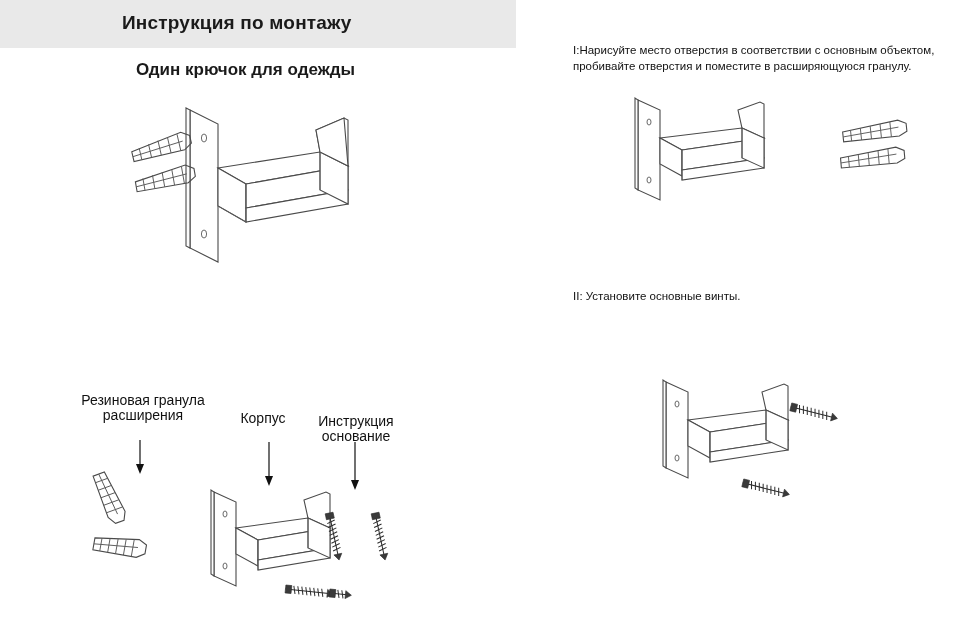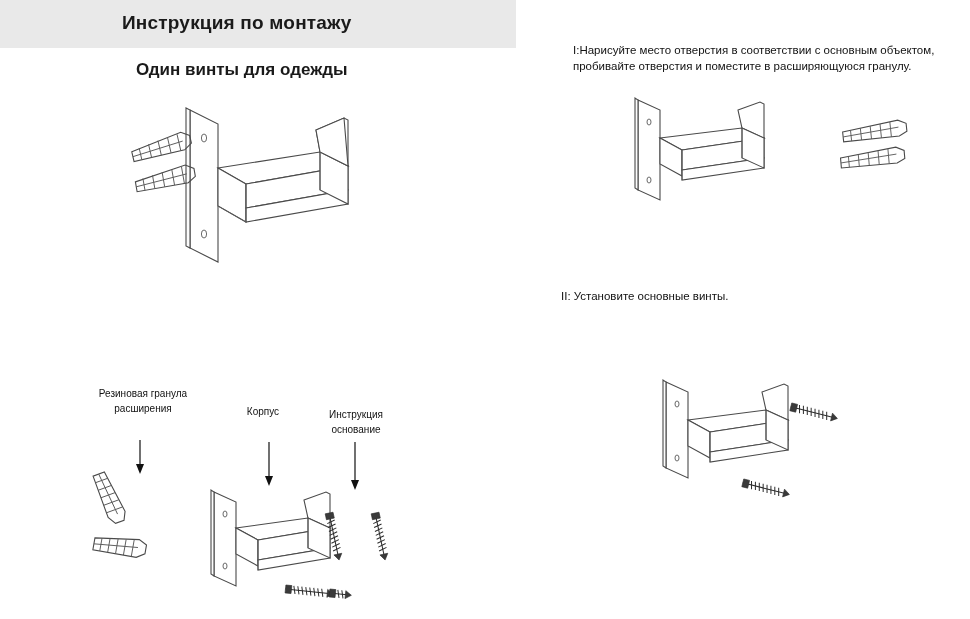--- a/index.html
+++ b/index.html
@@ -45,29 +45,30 @@
   }
   
   .step-text {
     position: absolute;
     font-size: 11.5px;
     line-height: 16px;
     color: #111;
     white-space: pre-line;
   }
   #step1-text { left: 573px; top: 42px; width: 400px; }
-  #step2-text { left: 561px; top: 288px; width: 380px; }
+  #step2-text { left: 573px; top: 288px; width: 380px; }
   
   .part-label {
     position: absolute;
-    font-size: 10px;
+    font-size: 14px;
     line-height: 15px;
     color: #111;
     text-align: center;
     white-space: pre-line;
+    margin-top: 7px;
   }
   #label-granule { left: 78px; top: 386px; width: 130px; }
   #label-body    { left: 228px; top: 404px; width: 70px; }
   #label-base    { left: 308px; top: 407px; width: 96px; }
 
   .fig { position: absolute; }
   svg { display: block; overflow: visible; }
   .ln { fill: none; stroke: #4a4a4a; stroke-width: 1.1; }
   .ln-t { fill: none; stroke: #5a5a5a; stroke-width: 0.9; }
   .face { fill: #ffffff; stroke: #4a4a4a; stroke-width: 1.1; }
@@ -78,21 +79,21 @@
   .scr-f { fill: #3a3a3a; stroke: #2b2b2b; stroke-width: .6; }
 </style>
 </head>
 <body>
 
 <div class="page">
 
   <div class="header-band"></div>
   <div class="header-title">Инструкция по монтажу</div>
 
-  <div class="subtitle">Один винты для одежды</div>
+  <div class="subtitle">Один крючок для одежды</div>
 
   <div class="fig" style="left:120px; top:110px; width:260px; height:165px;">
     <svg width="260" height="165" viewBox="0 0 260 165">
 
       <polygon class="face" points="70,0 98,14 98,152 70,138"></polygon>
       <polygon class="face-l" points="70,0 70,138 66,136 66,-2"></polygon>
 
       <ellipse class="ln-t" cx="84" cy="28" rx="2.6" ry="4"></ellipse>
       <ellipse class="ln-t" cx="84" cy="124" rx="2.6" ry="4"></ellipse>
 

